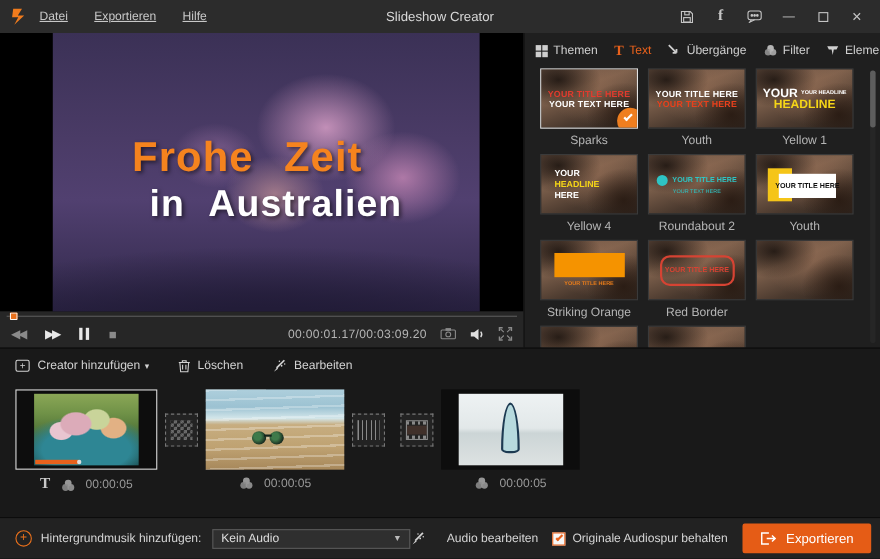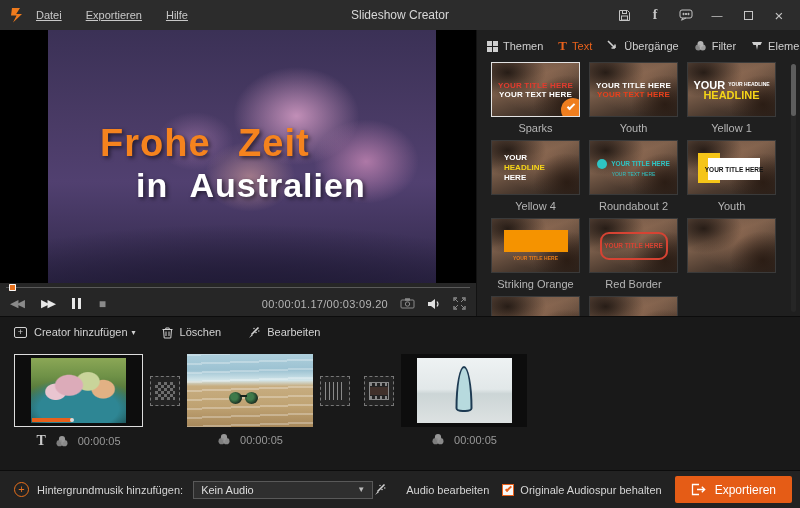--- a/index.html
+++ b/index.html
@@ -28,21 +28,21 @@
   .video { height:253px; background:#000; position:relative; }
   .video-content { position:absolute; left:48px; right:40px; top:0; bottom:0;
     background:
       radial-gradient(90px 70px at 64% 34%, rgba(224,164,204,.8), rgba(224,164,204,0) 70%),
       radial-gradient(75px 60px at 82% 52%, rgba(206,140,186,.75), rgba(206,140,186,0) 70%),
       radial-gradient(65px 50px at 52% 58%, rgba(226,168,160,.55), rgba(226,168,160,0) 70%),
       radial-gradient(55px 42px at 38% 44%, rgba(180,130,180,.5), rgba(180,130,180,0) 70%),
       radial-gradient(130% 55% at 50% 118%, #221c38 35%, rgba(34,28,56,0) 75%),
       linear-gradient(180deg, #3b3156 0%, #4a3b66 38%, #514070 60%, #3a2f55 88%, #2d2546 100%);
   }
-  .ov-title { position:absolute; left:52px; top:92px; font-size:38px; font-weight:bold;
+  .ov-title { position:absolute; left:72px; top:92px; font-size:38px; font-weight:bold;
     color:#f5831e; letter-spacing:1px; word-spacing:16px; text-shadow:2px 2px 4px rgba(0,0,0,.55); }
   .ov-sub { position:absolute; left:88px; top:136px; font-size:34px; font-weight:bold;
     color:#fff; letter-spacing:1px; word-spacing:12px; text-shadow:2px 2px 4px rgba(0,0,0,.55); }
 
   .seekbar { height:8px; position:relative; }
   .seek-track { position:absolute; left:6px; right:6px; top:4px; height:1px; background:#5a5a5a; }
   .seek-handle { position:absolute; left:9px; top:1px; width:7px; height:7px; background:#e8701c;
     border-radius:1px; box-shadow:0 0 0 1px #f8f8f8 inset; }
 
   .controls { height:25px; display:flex; align-items:center; padding:0 10px; gap:18px; color:#8a8a8a; }

